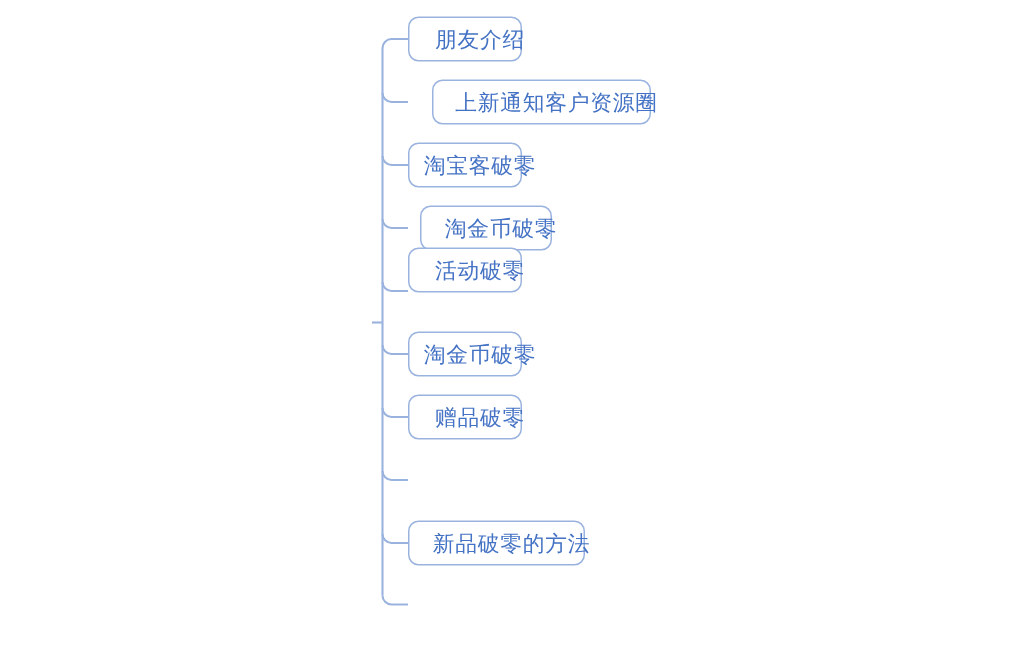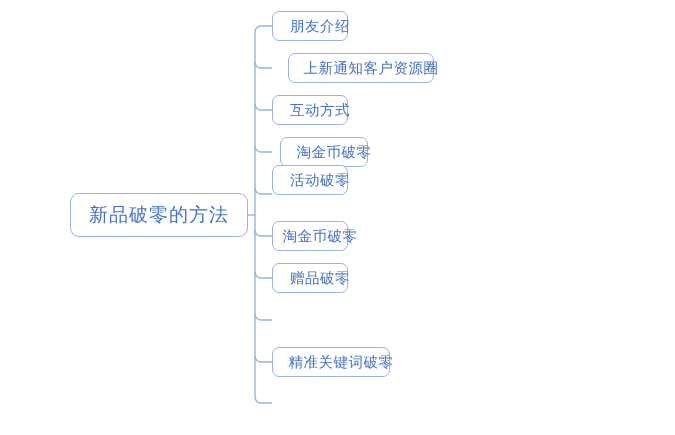--- a/index.html
+++ b/index.html
@@ -89,33 +89,32 @@
     <path d="M255,104 A6,6 0 0 0 261,110 L272,110"></path>
     <path d="M255,146 A6,6 0 0 0 261,152 L272,152"></path>
     <path d="M255,188 A6,6 0 0 0 261,194 L272,194"></path>
     <path d="M255,230 A6,6 0 0 0 261,236 L272,236"></path>
     <path d="M255,272 A6,6 0 0 0 261,278 L272,278"></path>
     <path d="M255,314 A6,6 0 0 0 261,320 L272,320"></path>
     <path d="M255,356 A6,6 0 0 0 261,362 L272,362"></path>
     <path d="M255,397 A6,6 0 0 0 261,403 L272,403"></path>
   </svg>
 
-  <div class="node root">新品破零的方法</div>
 
   <div class="node child" style="left:272px; top:11px;  width:76px;">朋友介绍</div>
 
   <div class="node child" style="left:272px; top:53px;  width:146px;margin-left:16px;">上新通知客户资源圈</div>
 
-  <div class="node child" style="left:272px; top:95px;  width:76px;">互动方式</div>
+  <div class="node child" style="left:272px; top:95px;  width:76px;">淘宝客破零</div>
 
   <div class="node child" style="left:280px; top:137px; width:88px;">淘金币破零</div>
 
   <div class="node child" style="left:272px; top:165px; width:76px;">活动破零</div>
 
   <div class="node child" style="left:272px; top:221px; width:76px;">淘金币破零</div>
 
   <div class="node child" style="left:272px; top:263px; width:76px;">赠品破零</div>
 
 
-  <div class="node child" style="left:272px; top:347px; width:118px;">精准关键词破零</div>
+  <div class="node child" style="left:272px; top:347px; width:118px;">新品破零的方法</div>
 
 
 </div>
 
 </body></html>

